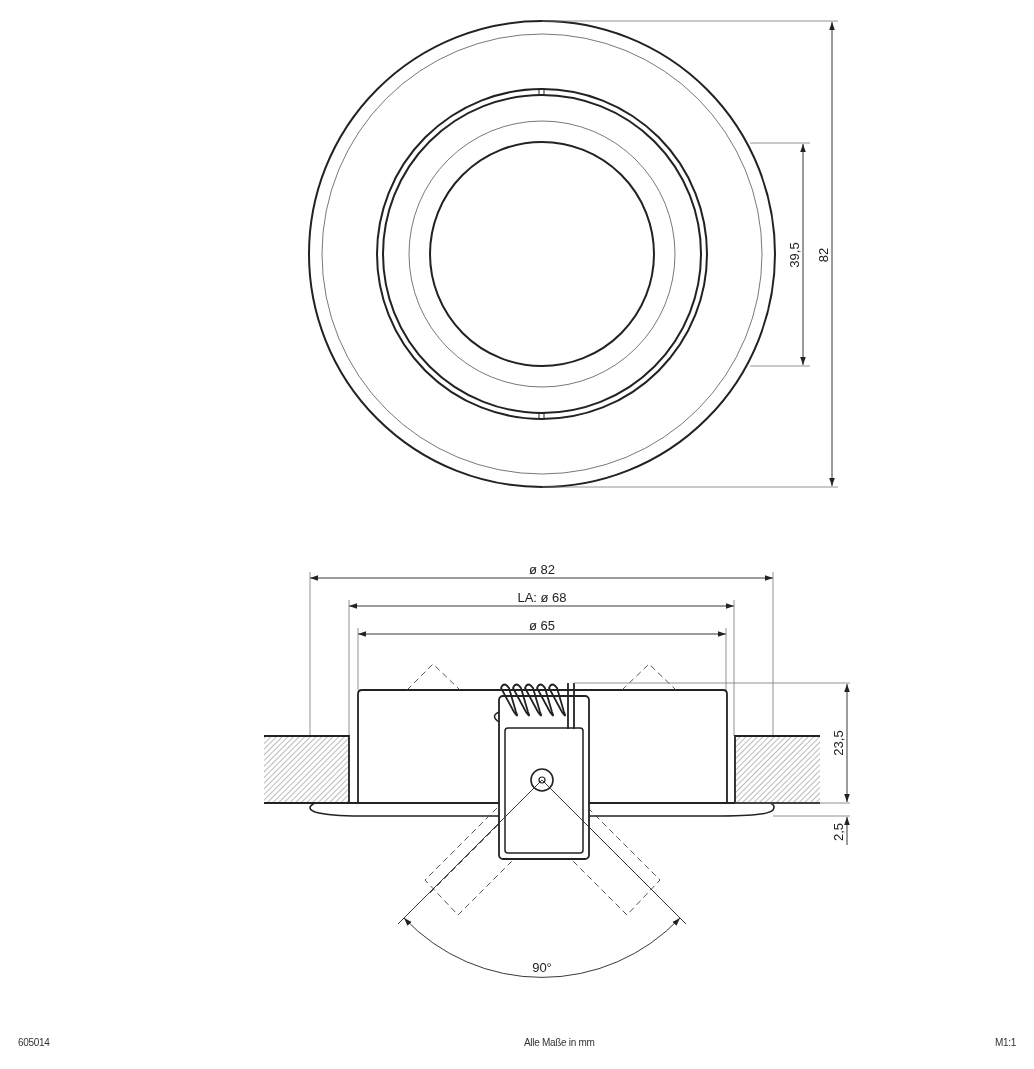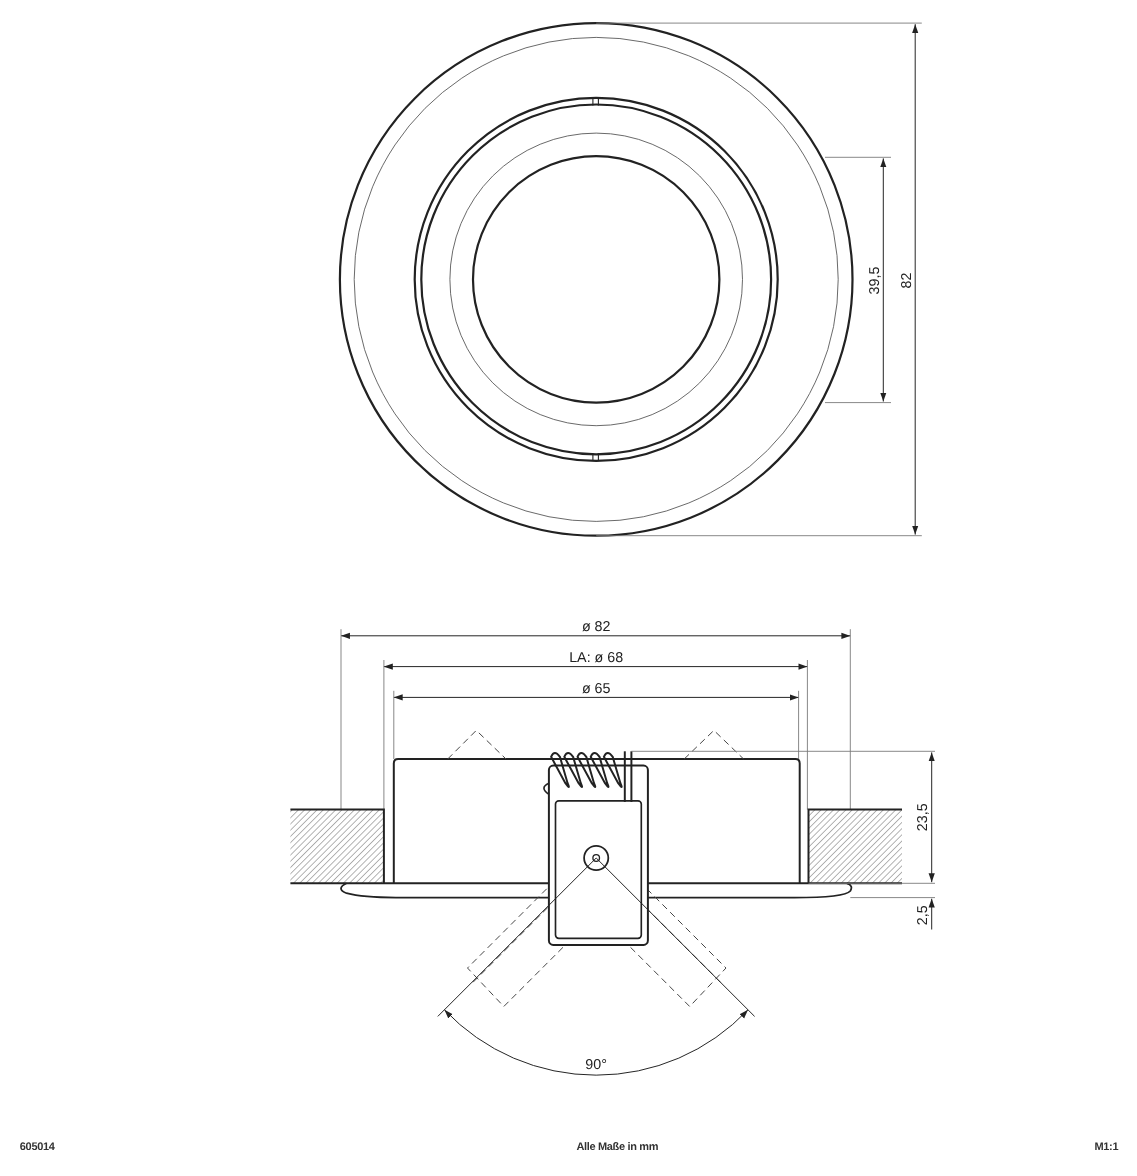--- a/index.html
+++ b/index.html
@@ -1,19 +1,19 @@
 <!DOCTYPE html>
 <html><head>
 <meta charset="utf-8">
 <style>
   html, body { margin: 0; padding: 0; background: #ffffff; }
   body { width: 1034px; height: 1069px; position: relative; overflow: hidden; font-family: "Liberation Sans", sans-serif; }
   svg.drawing { position: absolute; left: 0; top: 0; }
   .dimtext { font-family: "Liberation Sans", sans-serif; font-size: 13px; fill: #222; }
-  .footer-text { position: absolute; top: 1037px; font-family: "Liberation Sans", sans-serif; font-size: 10px; color: #333; letter-spacing: -0.3px; font-weight: bold; }
+  .footer-text { position: absolute; top: 1037px; font-family: "Liberation Sans", sans-serif; font-size: 10px; color: #333; letter-spacing: -0.3px; }
   #footer-left { left: 18px; }
   #footer-center { left: 524px; }
   #footer-right { left: 995px; }
 </style>
 </head>
 <body>
 
 <svg class="drawing" width="1034" height="1069" viewBox="0 0 1034 1069">
   <defs>
     <marker id="arr" viewBox="0 0 10 10" refX="10" refY="5" markerWidth="9" markerHeight="9" orient="auto-start-reverse">

